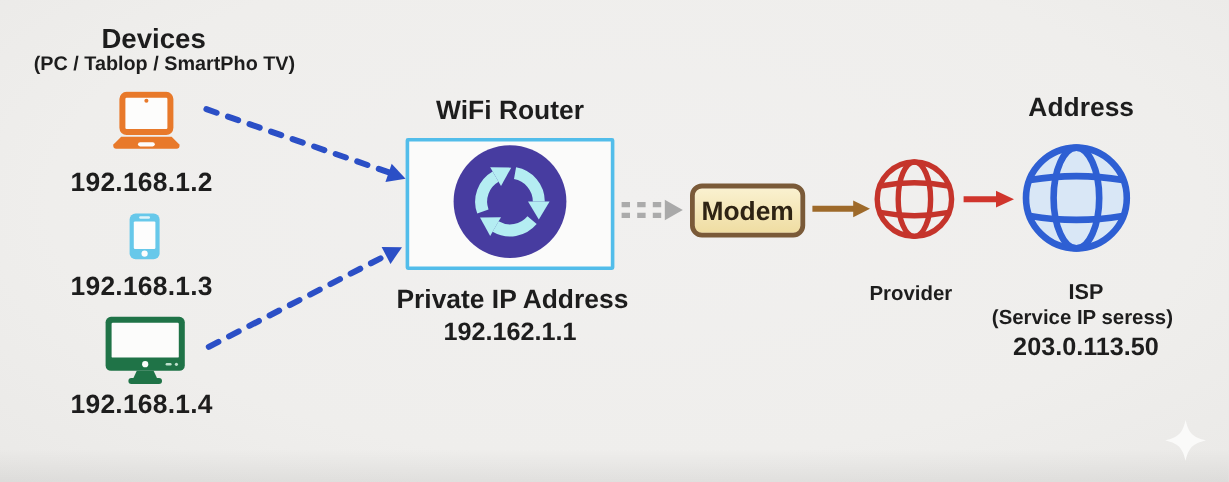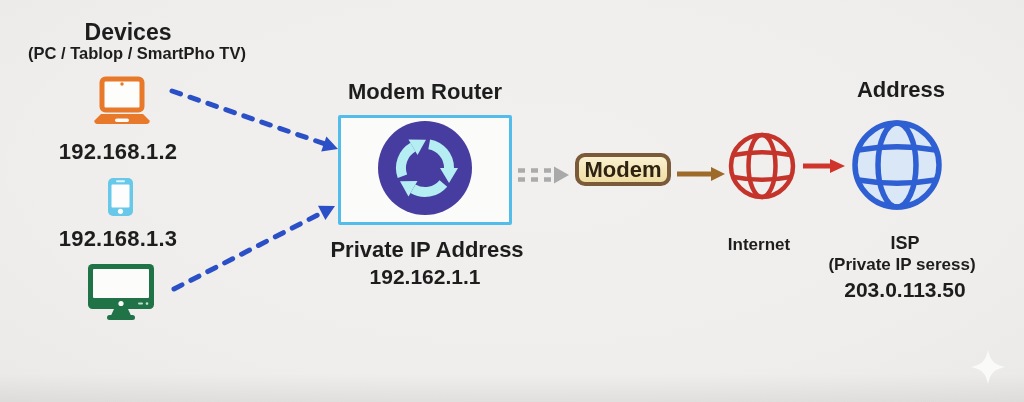--- a/index.html
+++ b/index.html
@@ -26,21 +26,21 @@
   .wifi-title      { left:425px; top:80px;  font-size:22px; }
   .router-box {
     position:absolute; left:338px; top:115px; width:174px; height:110px;
     box-sizing:border-box; border:3px solid #52bdea; background:#fbfbfa;
     border-radius:2px;
   }
   .router-caption  { left:427px; top:238px; font-size:22px; }
   .router-ip       { left:425px; top:265px; font-size:21px; }
 
   .modem-box {
-    position:absolute; left:575px; top:153px; width:96px; height:33px;
+    position:absolute; left:575px; top:153px; width:96px; height:45px;
     box-sizing:border-box; border:4px solid #7a5a38; border-radius:10px;
     background:linear-gradient(180deg,#faf1d0,#efdda2);
     display:flex; align-items:center; justify-content:center;
   }
   .modem-label { font-size:22px; font-weight:700; color:#2e2313; }
 
   .isp-cap1        { left:758px; top:214px; font-size:17px; font-weight:600; }
   .isp-cap2        { left:759px; top:236px; font-size:17px; font-weight:600; }
 
   .internet-title  { left:901px; top:78px;  font-size:22px; }
@@ -80,45 +80,46 @@
     <svg width="68" height="58" viewBox="0 0 68 58">
       <rect x="1" y="1" width="66" height="45" rx="4.5" fill="#1f7347"></rect>
       <rect x="6" y="6" width="56" height="29" rx="1" fill="#fcfcfb"></rect>
       <circle cx="34" cy="40.5" r="2.6" fill="#fcfcfb"></circle>
       <rect x="51" y="39.6" width="5" height="2" rx="1" fill="#bfe0cd"></rect>
       <circle cx="60" cy="40.6" r="1.3" fill="#bfe0cd"></circle>
       <path d="M27,46 h14 l3,6.5 h-20 z" fill="#1f7347"></path>
       <rect x="20" y="52" width="28" height="5" rx="2.5" fill="#1f7347"></rect>
     </svg>
   </div>
+  <div class="t ip-label ip3">192.168.1.4</div>
 
-  <div class="t wifi-title">Modem Router</div>
+  <div class="t wifi-title">WiFi Router</div>
   <div class="router-box">
     <svg width="168" height="104" viewBox="0 0 168 104">
       <circle cx="84" cy="50" r="47" fill="#473ca0"></circle>
       <g id="ra">
         <path d="M 61.4 58.2 A 24 24 0 0 1 72 29.2" fill="none" stroke="#b4edf2" stroke-width="10"></path>
         <polygon points="85,21.7 76.5,37 67.5,21.4" fill="#b4edf2"></polygon>
       </g>
       <use href="#ra" transform="rotate(120 84 50)"></use>
       <use href="#ra" transform="rotate(240 84 50)"></use>
     </svg>
   </div>
   <div class="t router-caption">Private IP Address</div>
   <div class="t router-ip">192.162.1.1</div>
 
   <div class="modem-box">
     <span class="modem-label">Modem</span>
   </div>
 
-  <div class="t isp-cap2">Internet</div>
+  <div class="t isp-cap2">Provider</div>
 
   <div class="t internet-title">Address</div>
   <div class="t inet-l1">ISP</div>
-  <div class="t inet-l2">(Private IP seress)</div>
+  <div class="t inet-l2">(Service IP seress)</div>
   <div class="t inet-ip">203.0.113.50</div>
 
   <svg class="overlay" width="1024" height="402" viewBox="0 0 1024 402">
 
     <g>
       <line x1="172" y1="91" x2="325" y2="144" stroke="#2b4fc6" stroke-width="5" stroke-dasharray="9 10" stroke-linecap="round"></line>
       <polygon points="338,149 321.2,151.6 326.4,136.4" fill="#2b4fc6"></polygon>
     </g>
     <g>
       <line x1="174" y1="289" x2="321.7" y2="212.9" stroke="#2b4fc6" stroke-width="5" stroke-dasharray="9 10" stroke-linecap="round"></line>

